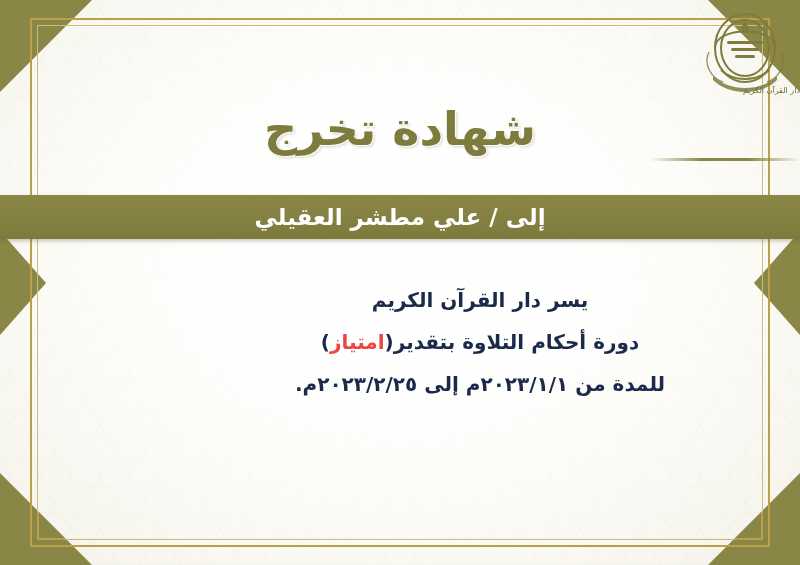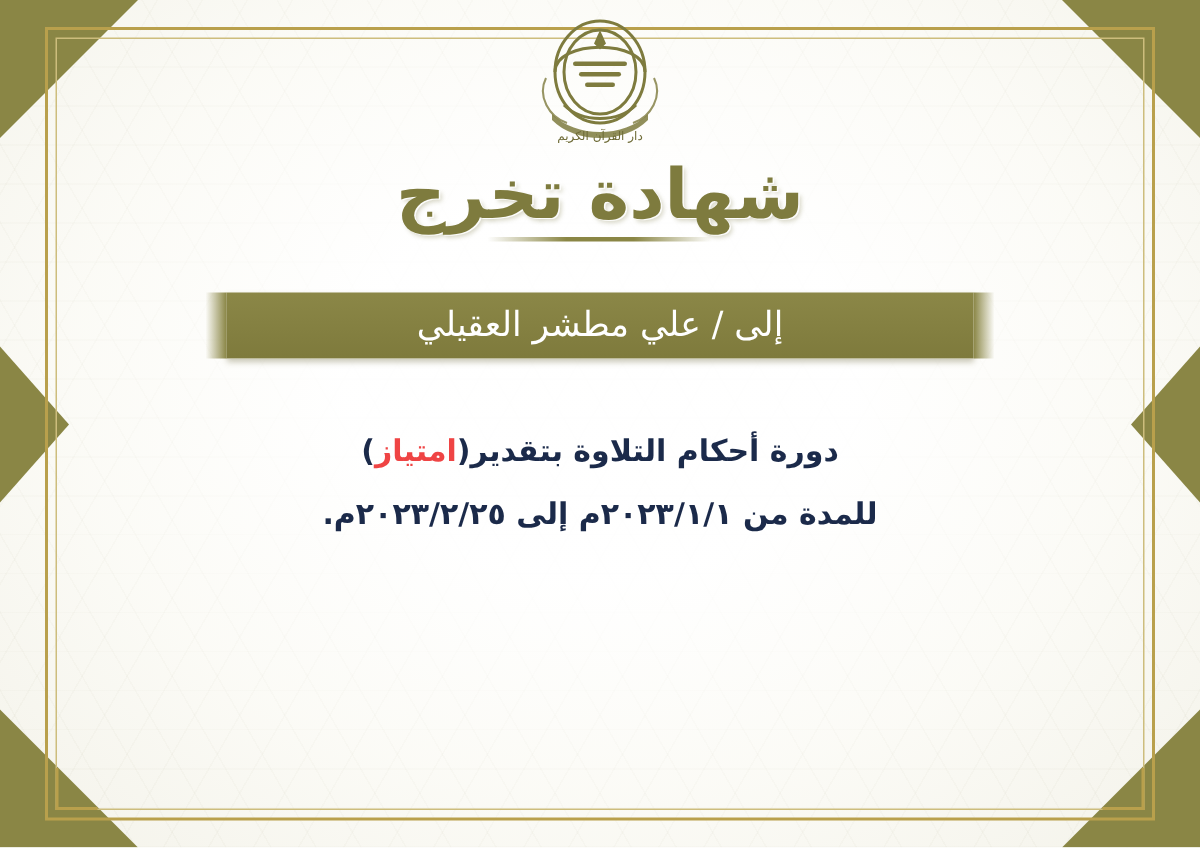--- a/index.html
+++ b/index.html
@@ -94,21 +94,20 @@
   .frame-outer::after  { top: -2px; right: -2px; border-left: none; border-bottom: none; }
   .frame-inner::before { bottom: -1px; left: -1px; border-right: none; border-top: none; }
   .frame-inner::after  { bottom: -1px; right: -1px; border-left: none; border-top: none; }
 
   
   .content {
     position: absolute;
     inset: 0;
     display: flex;
     flex-direction: column;
-    align-items: center;
     text-align: center;
   }
 
   .logo-wrap {
     margin-top: 6px;
     width: 110px;
     height: 96px;
     display: flex;
     align-items: center;
     justify-content: center;
@@ -135,21 +134,21 @@
     background: linear-gradient(90deg, rgba(160,152,80,0) 0%, #8a8645 35%, #8a8645 65%, rgba(160,152,80,0) 100%);
   }
 
   .name-bar {
     margin-top: 34px;
     min-width: 430px;
     padding: 9px 34px;
     background: linear-gradient(180deg, #8b8747 0%, #7e7a3c 100%);
     color: #ffffff;
     font-size: 23px;
-    font-weight: normal;
+    font-weight: bold;
     box-shadow: 0 2px 4px rgba(100,95,50,0.35);
     position: relative;
   }
   .name-bar::before, .name-bar::after {
     content: "";
     position: absolute;
     top: 0; bottom: 0;
     width: 14px;
   }
   .name-bar::before { left: -14px; background: linear-gradient(90deg, rgba(139,135,71,0) 0%, #8b8747 100%); }
@@ -216,20 +215,21 @@
       </svg>
     </div>
     <div class="logo-caption">دار القرآن الكريم</div>
 
     <div class="title">شهادة تخرج</div>
     <div class="title-underline"></div>
 
     <div class="name-bar">إلى / علي مطشر العقيلي</div>
 
     <div class="body-text">
+      <span class="line">يسر دار القرآن الكريم</span>
       <span class="line">
         <span>دورة أحكام التلاوة بتقدير(</span><span class="highlight-grade">امتياز</span><span>)</span>
       </span>
       <span class="line">للمدة من ٢٠٢٣/١/١م إلى ٢٠٢٣/٢/٢٥م.</span>
     </div>
 
 
   </div>
 </div>
 

